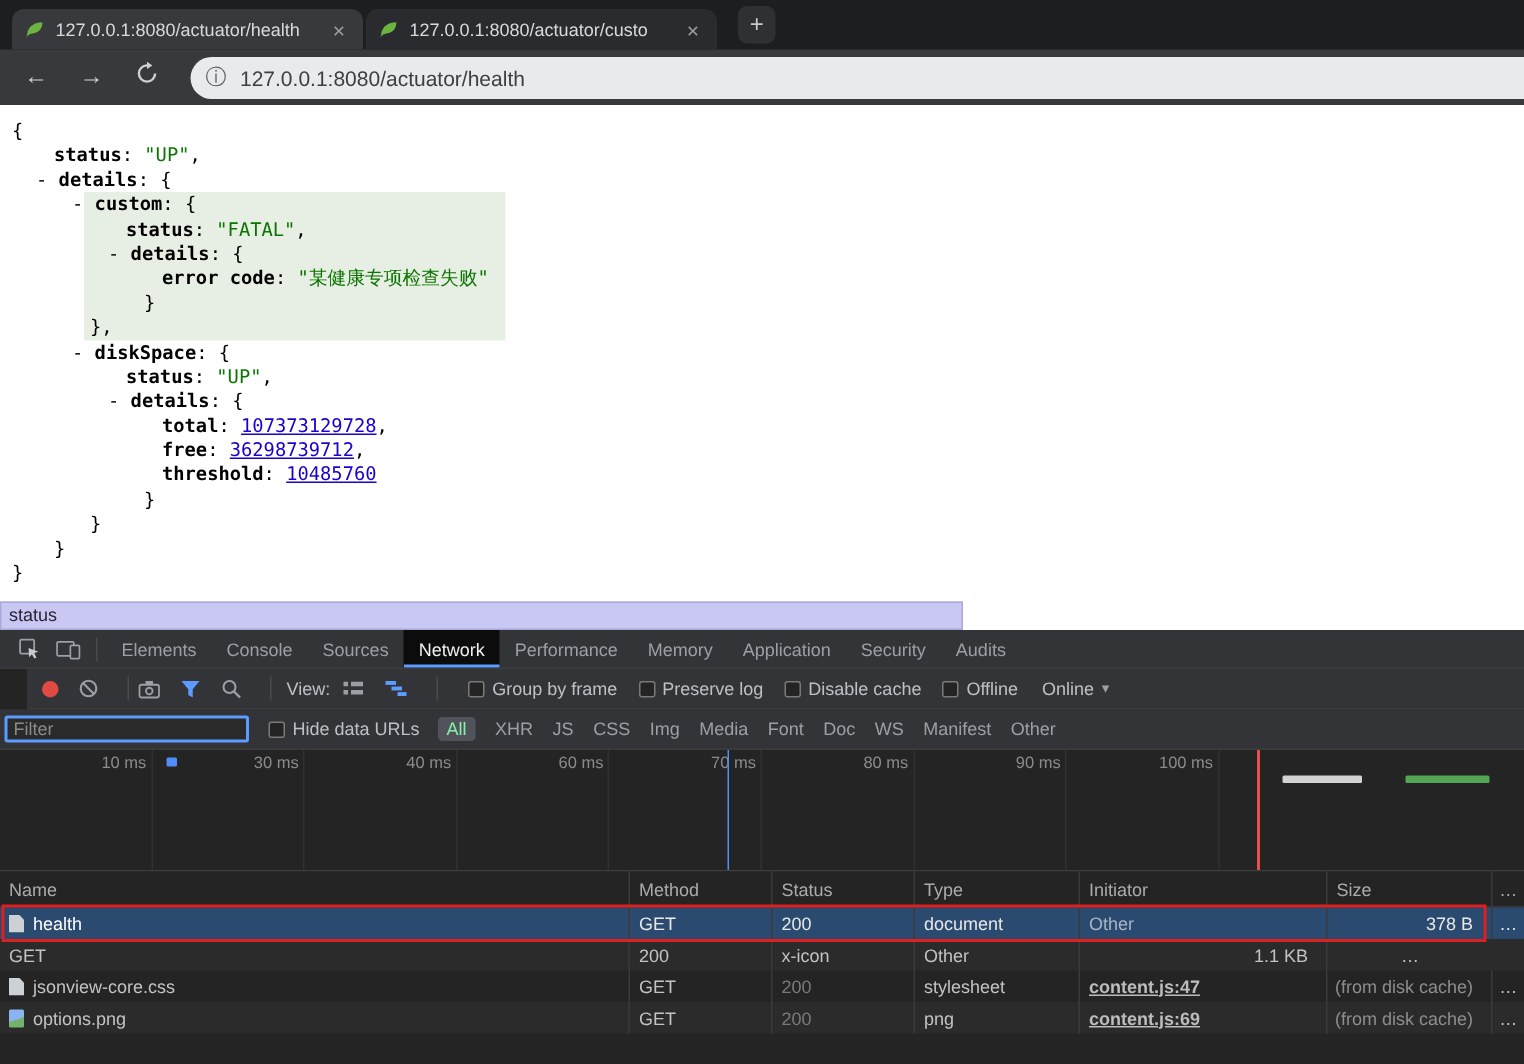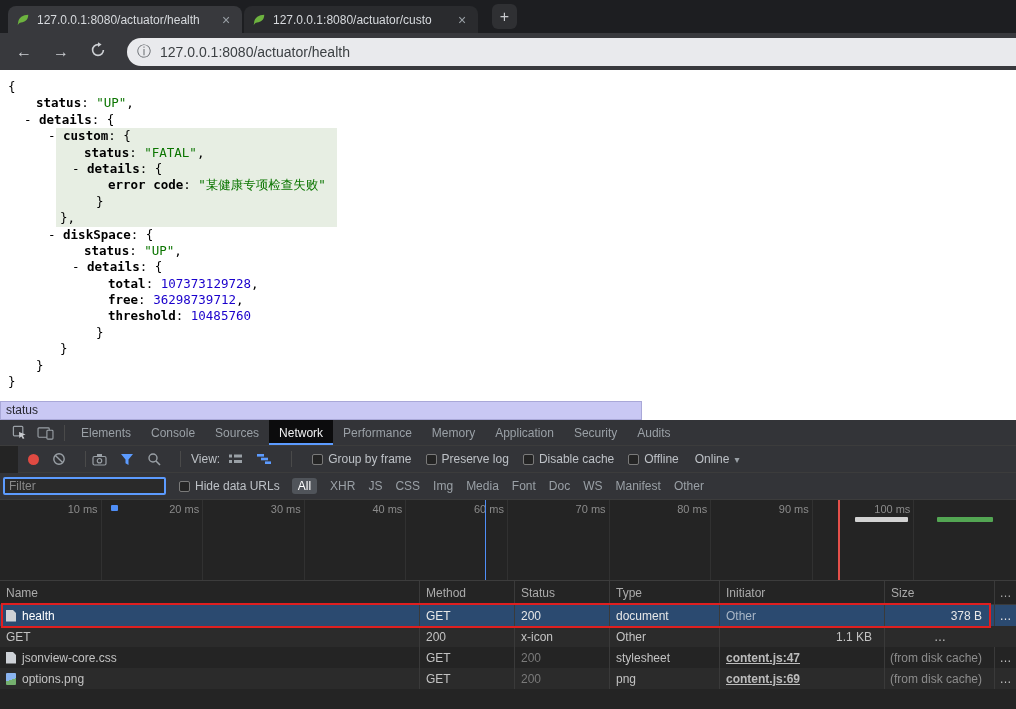--- a/index.html
+++ b/index.html
@@ -29,21 +29,21 @@
 
   
   .content { position:relative; height:350px; background:#ffffff; overflow:hidden; }
   .json-wrap { position:absolute; top:9px; left:0; right:0; z-index:1; }
   .json-line { font-family:"DejaVu Sans Mono", monospace; font-size:12.5px; line-height:16.4px;
                height:16.4px; white-space:pre; color:#000; }
   .sg-k { font-weight:bold; color:#000; }
   .sg-p { color:#000; }
   .sg-m { color:#000; }
   .sg-s { color:var(--json-string-green,#0B7500); }
-  .sg-n { color:var(--json-number-blue,#1A01CC); }
+  .sg-n { color:var(--json-number-blue,#1A01CC);text-decoration:underline; }
   .json-highlight { position:absolute; left:56px; width:281px; background:var(--highlight-bg,#e7eee3); z-index:0; }
   .status-bubble { position:absolute; left:0; bottom:0; width:642px; height:19px;
                    background:var(--bubble-bg,#c9c8f4); border:1px solid #a9a8d8;
                    font-size:12px; color:#26262e; line-height:17px; padding-left:5px; z-index:2; }
 
   
   .devtools { position:absolute; top:420px; left:0; width:1016px; height:203px;
               background:#242424; color:#c3c3c3; font-size:12px; }
   .dt-sep { width:1px; height:16px; background:#4a4a4a; margin:0 6px; flex:none; }
 
@@ -66,21 +66,21 @@
   .caret { margin-left:5px; color:#9aa0a6; font-size:10px; }
 
   .dt-filterbar { height:27px; background:#333438; display:flex; align-items:center; border-bottom:1px solid #3c3c3c; padding-left:3px; }
   .filter-input { width:163px; height:18px; background:#2a2a2a; border:2px solid var(--accent-blue,#4e8ae5);
                   border-radius:2px; color:#dddddd; font-size:12px; padding:0 4px; outline:none;
                   font-family:"Liberation Sans", sans-serif; }
   .filter-input::placeholder { color:#8a8a8a; }
   .dt-filterbar .dt-cb { margin-left:13px; }
   .flt-types { display:flex; align-items:center; margin-left:12px; gap:13px; }
   .flt-type { color:#9aa0a6; white-space:nowrap; }
-  .flt-type.selected { background:#50545a; color:#ffffff; padding:1px 6px; border-radius:3px; }
+  .flt-type.selected { background:#50545a; color:#86efac; padding:1px 6px; border-radius:3px; }
 
   .dt-timeline { height:81px; background:#242424; border-bottom:1px solid #3c3c3c; display:flex; position:relative; }
   .tl-cell { width:101.6px; border-right:1px solid #313131; padding-top:3px; }
   .tl-label { display:block; text-align:right; padding-right:3px; font-size:11px; color:#8b8b8b; }
   .tl-mark { position:absolute; }
   .tl-mark.vline { top:0; bottom:0; }
   .tl-mark.bar { border-radius:1px; }
 
   .dt-table { position:relative; }
   .net-grid { display:grid; grid-template-columns:420px 95px 95px 110px 165px 110px 21px; }
@@ -317,23 +317,20 @@
           <span class="flt-type">Manifest</span>
           <span class="flt-type">Other</span>
         </span>
     </div>
 
     <div class="dt-timeline">
         <div class="tl-cell">
     <span class="tl-label">10 ms</span>
   </div>
         <div class="tl-cell">
-    <span class="tl-label">20 ms</span>
-  </div>
-        <div class="tl-cell">
     <span class="tl-label">30 ms</span>
   </div>
         <div class="tl-cell">
     <span class="tl-label">40 ms</span>
   </div>
         <div class="tl-cell">
     <span class="tl-label">60 ms</span>
   </div>
         <div class="tl-cell">
     <span class="tl-label">70 ms</span>

